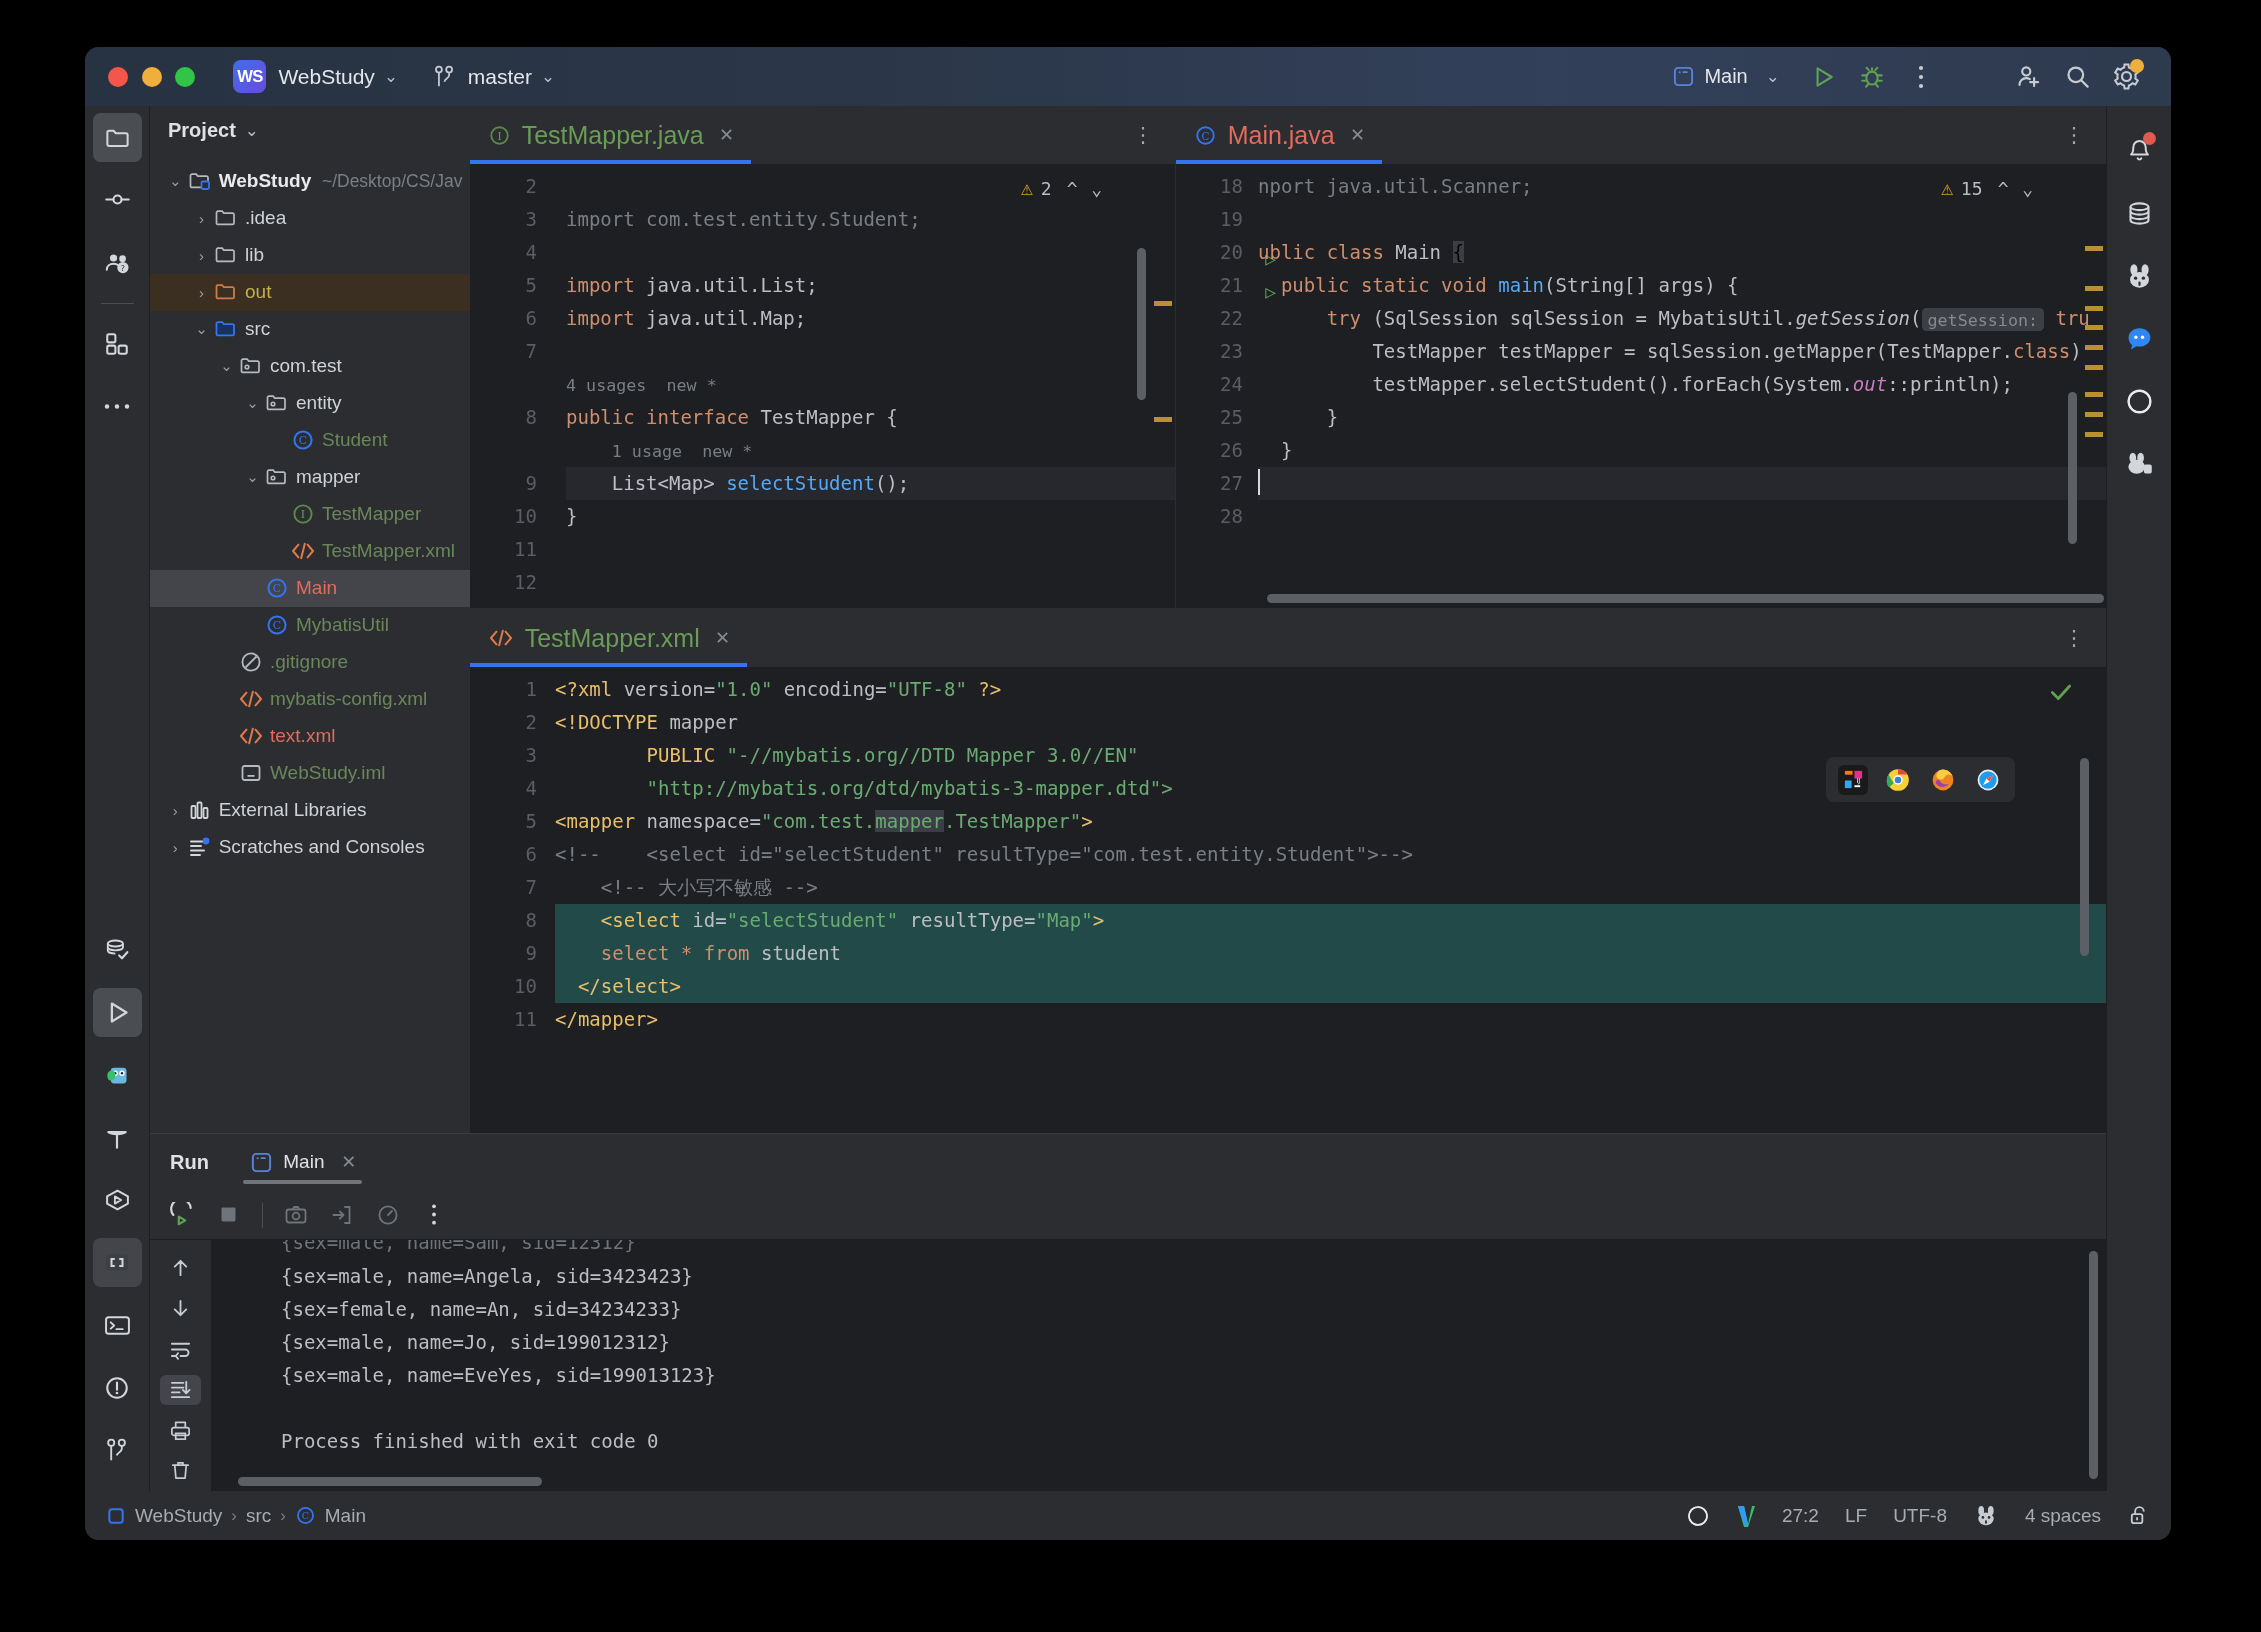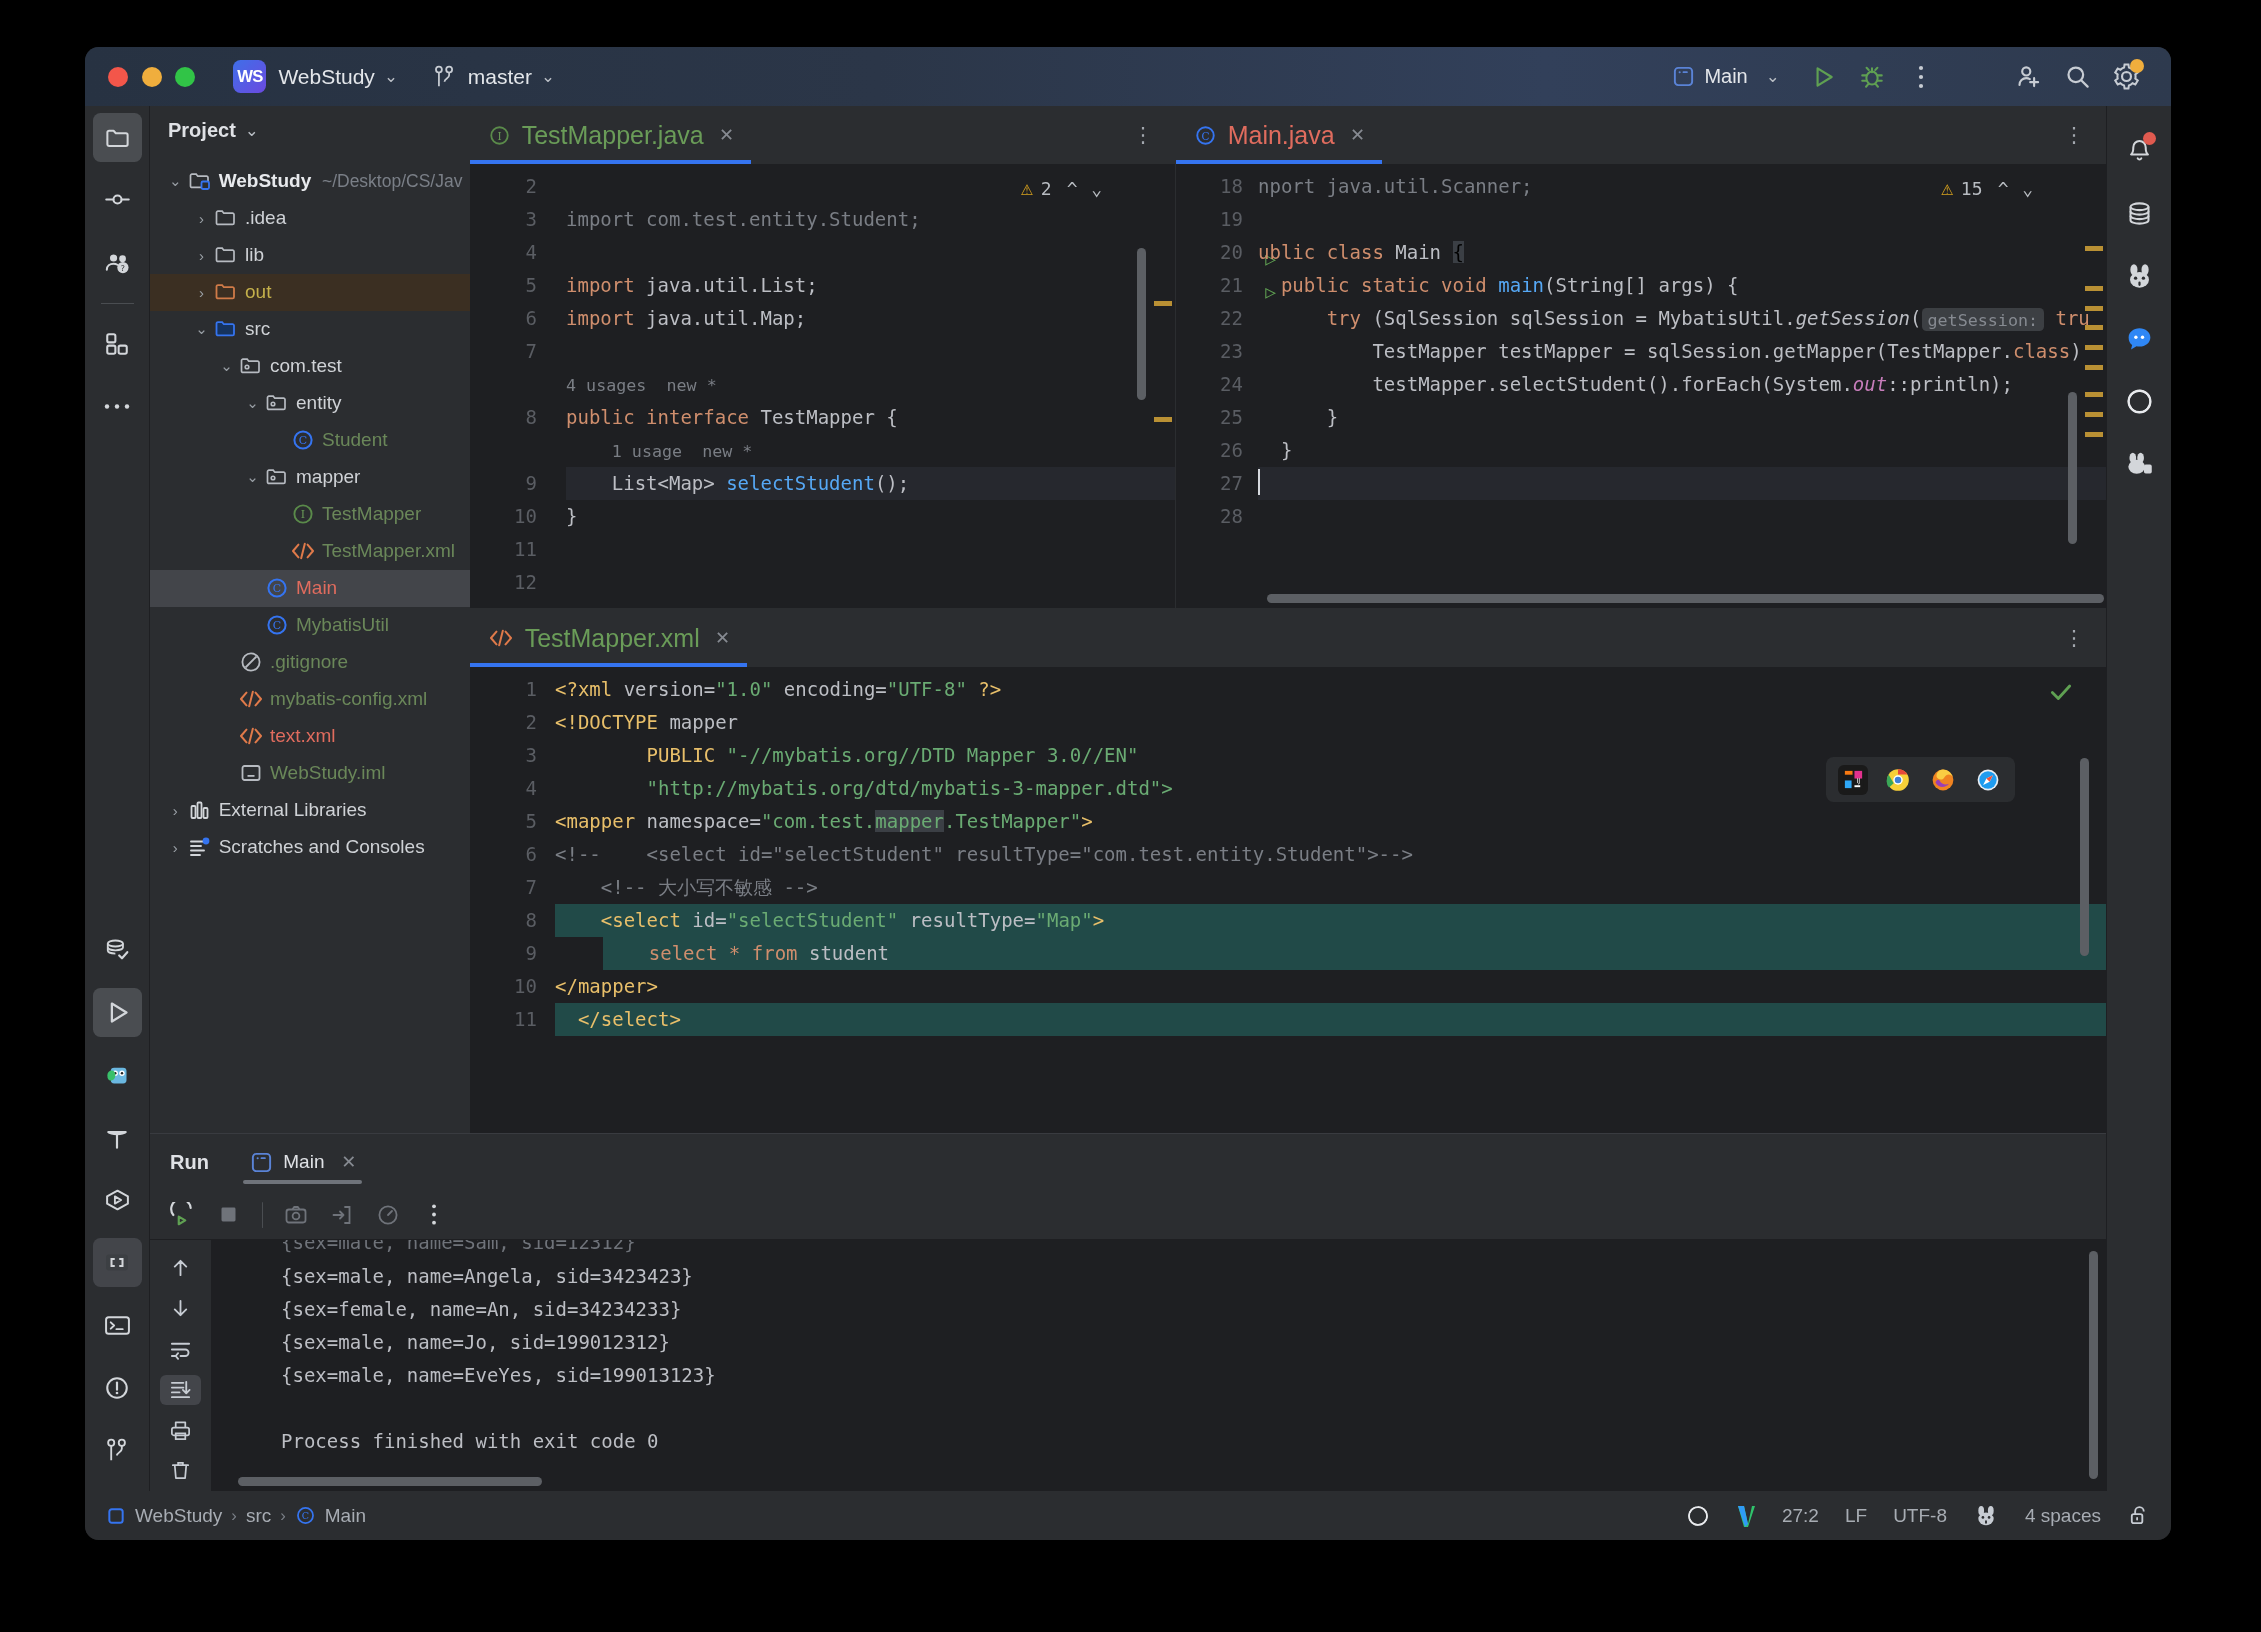--- a/index.html
+++ b/index.html
@@ -813,23 +813,23 @@
           </div>
         <div class="codetext" id="code-xml" style="left:85px">
             <div class="ln"><span class="tag">&lt;?xml</span> <span class="attr">version=</span><span class="s">"1.0"</span> <span class="attr">encoding=</span><span class="s">"UTF-8"</span> <span class="tag">?&gt;</span></div>
             <div class="ln"><span class="tag">&lt;!DOCTYPE</span> <span class="attr">mapper</span></div>
             <div class="ln">        <span class="tag">PUBLIC</span> <span class="s">"-//mybatis.org//DTD Mapper 3.0//EN"</span></div>
             <div class="ln">        <span class="s">"http://mybatis.org/dtd/mybatis-3-mapper.dtd"&gt;</span></div>
             <div class="ln"><span class="tag">&lt;mapper</span> <span class="attr">namespace=</span><span class="s">"com.test.</span><span class="s hl-mapper">mapper</span><span class="s">.TestMapper"</span><span class="tag">&gt;</span></div>
             <div class="ln"><span class="cm">&lt;!--    &lt;select id="selectStudent" resultType="com.test.entity.Student"&gt;--&gt;</span></div>
             <div class="ln">    <span class="cm">&lt;!-- 大小写不敏感 --&gt;</span></div>
             <div class="ln" style="background: rgb(33, 74, 72);">    <span class="hl-block"><span class="tag">&lt;select</span> <span class="attr">id=</span><span class="s">"selectStudent"</span> <span class="attr">resultType=</span><span class="s">"Map"</span><span class="tag">&gt;</span></span></div>
-            <div class="ln" style="background: rgb(33, 74, 72); margin-left: 48px;">    <span class="kw">select</span> <span class="kw">*</span> <span class="kw">from</span> <span class="id">student</span></div>
+            <div class="ln" style="background: rgb(33, 74, 72);">    <span class="kw">select</span> <span class="kw">*</span> <span class="kw">from</span> <span class="id">student</span></div>
+            <div class="ln" style="background: rgb(33, 74, 72);">  <span class="tag">&lt;/select&gt;</span></div>
             <div class="ln"><span class="tag">&lt;/mapper&gt;</span></div>
-            <div class="ln" style="background: rgb(33, 74, 72);">  <span class="tag">&lt;/select&gt;</span></div>
           </div>
         <div style="position:absolute; right:32px; top:12px">
           <svg width="26" height="26" viewBox="0 0 24 24">
               <path d="M4 12.5l5.5 5.5L20 6.5" fill="none" stroke="#5fa052" stroke-width="2.6" stroke-linecap="round" stroke-linejoin="round"></path>
             </svg>
         </div>
         <div class="vscroll" style="top:91px; height:198px; right:16.7px"></div>
         <div class="browsers">
           <span class="brow" style="border-radius:6px;background:#1a1a1a">
             <svg width="23" height="23" viewBox="0 0 24 24" style="font-size:25px">

